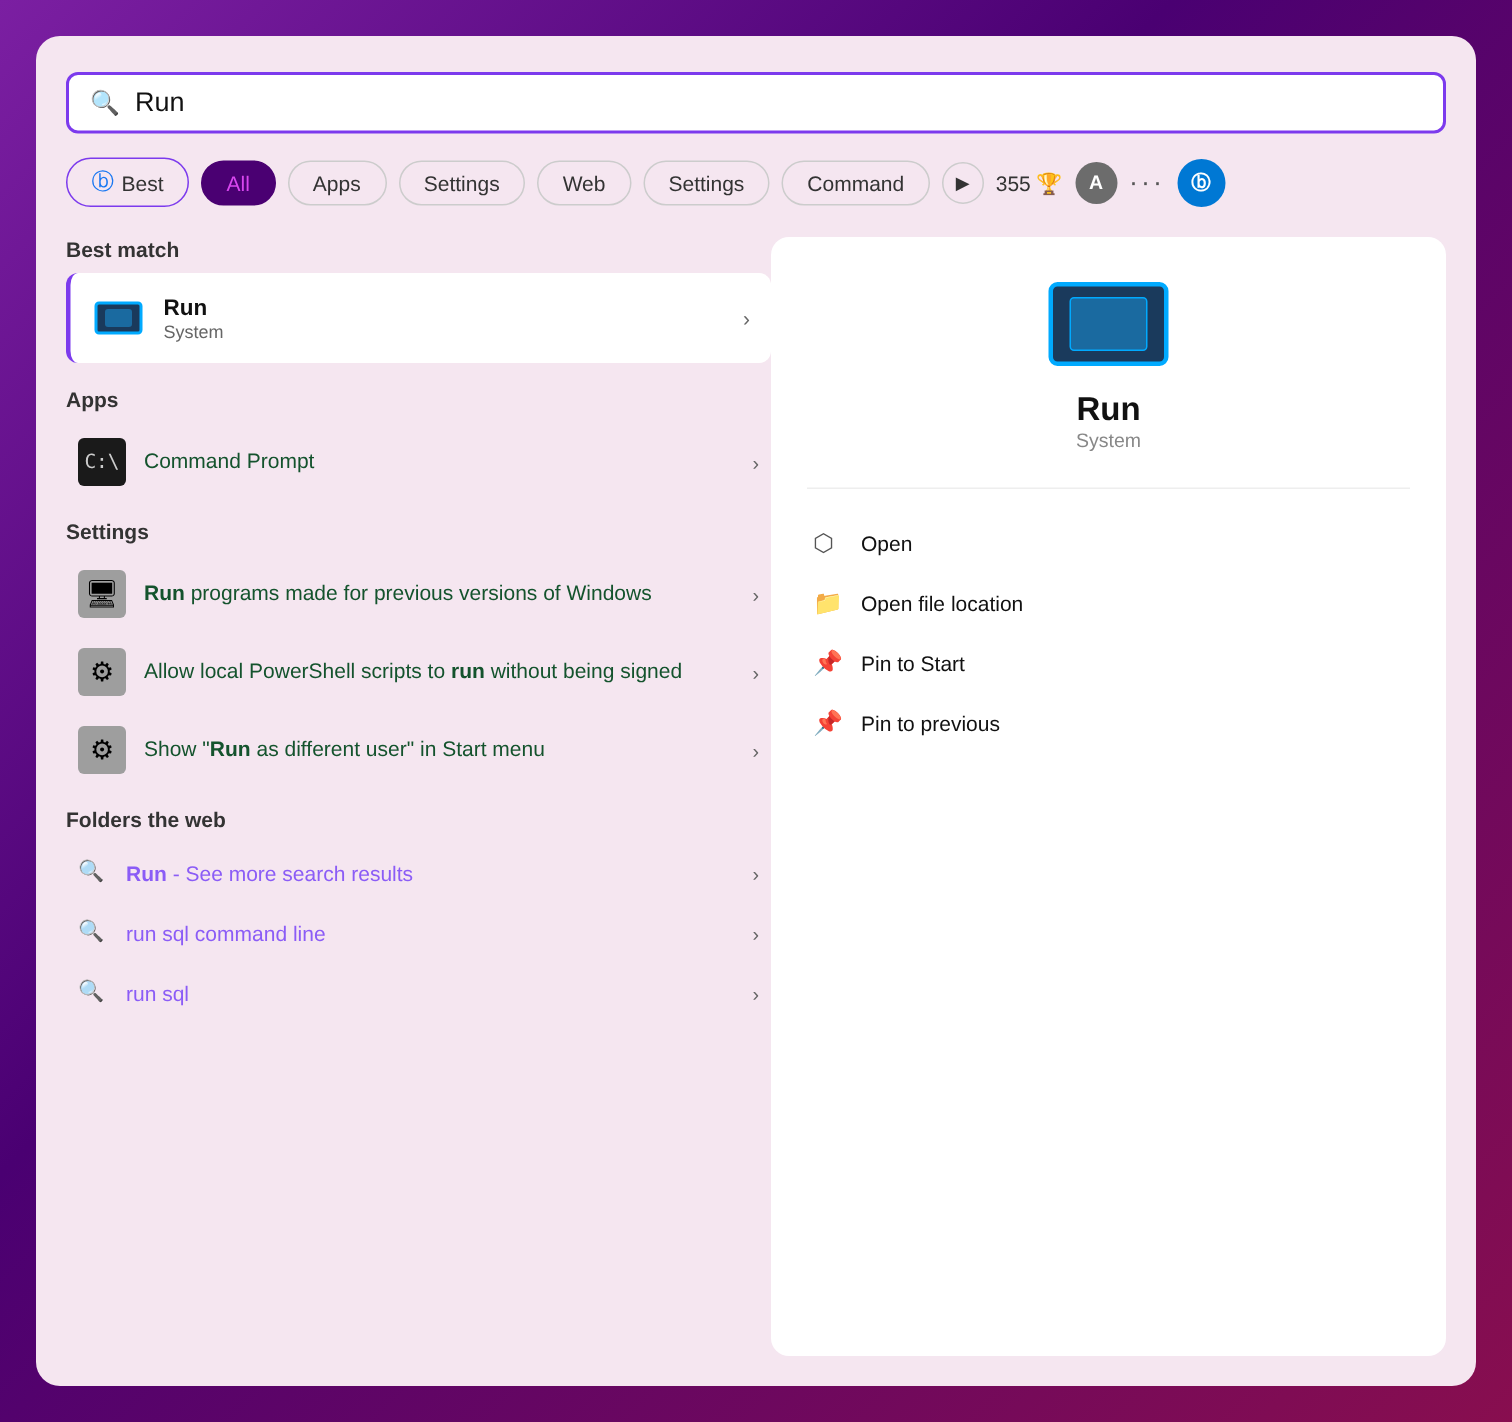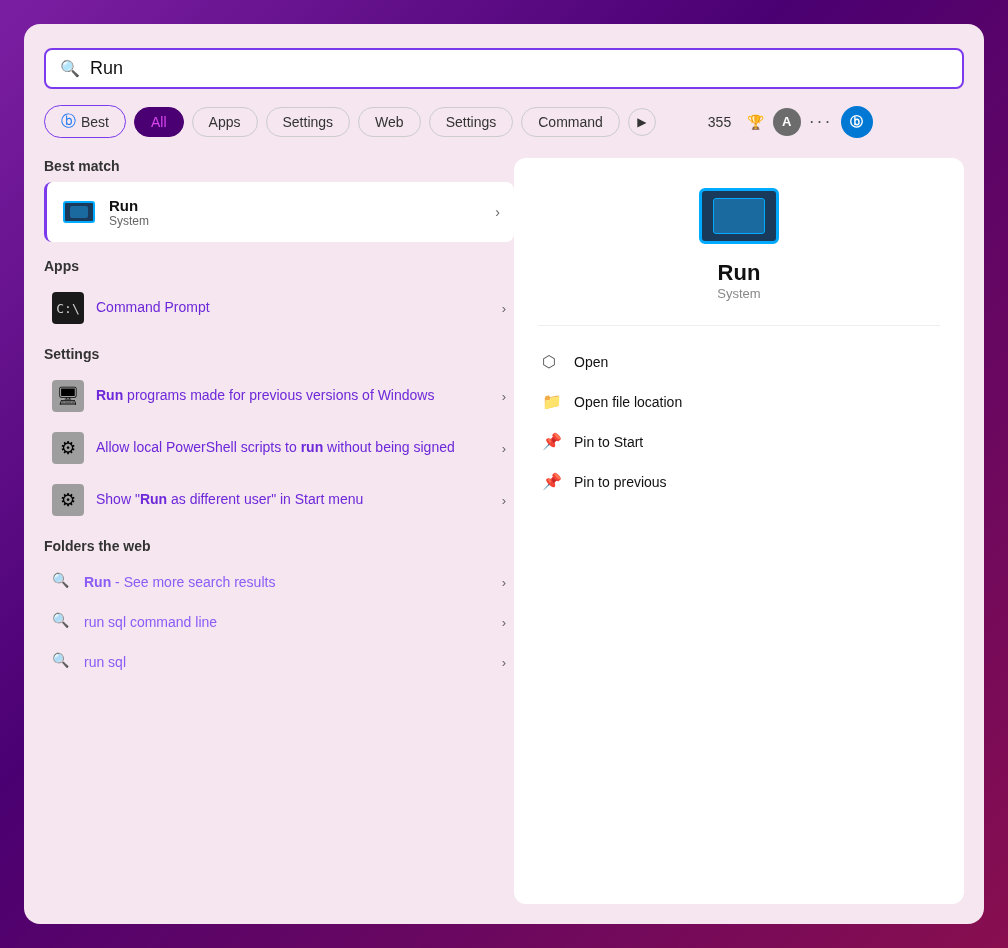--- a/index.html
+++ b/index.html
@@ -94,24 +94,23 @@
       align-items: center;
       justify-content: center;
       cursor: pointer;
       font-size: 12px;
       color: #333;
     }
 
     .tab-score {
       display: flex;
       align-items: flex-end;
-      gap: 16px;
+      gap: 4px;
       font-size: 14px;
       color: #333;
-      margin-left: 44px;
     }
 
     .tab-avatar {
       width: 28px;
       height: 28px;
       border-radius: 50%;
       background: #6c6c6c;
       display: flex;
       align-items: center;
       justify-content: center;
@@ -253,21 +252,21 @@
       border-radius: 4px;
       display: flex;
       align-items: center;
       justify-content: center;
       flex-shrink: 0;
     }
 
     .result-text {
       flex: 1;
       font-size: 14px;
-      color: #6d28d9;
+      color: #14532d;
       line-height: 1.4;
     }
 
     .result-text strong {
       font-weight: 700;
     }
 
     .result-chevron {
       color: #666;
       font-size: 13px;

